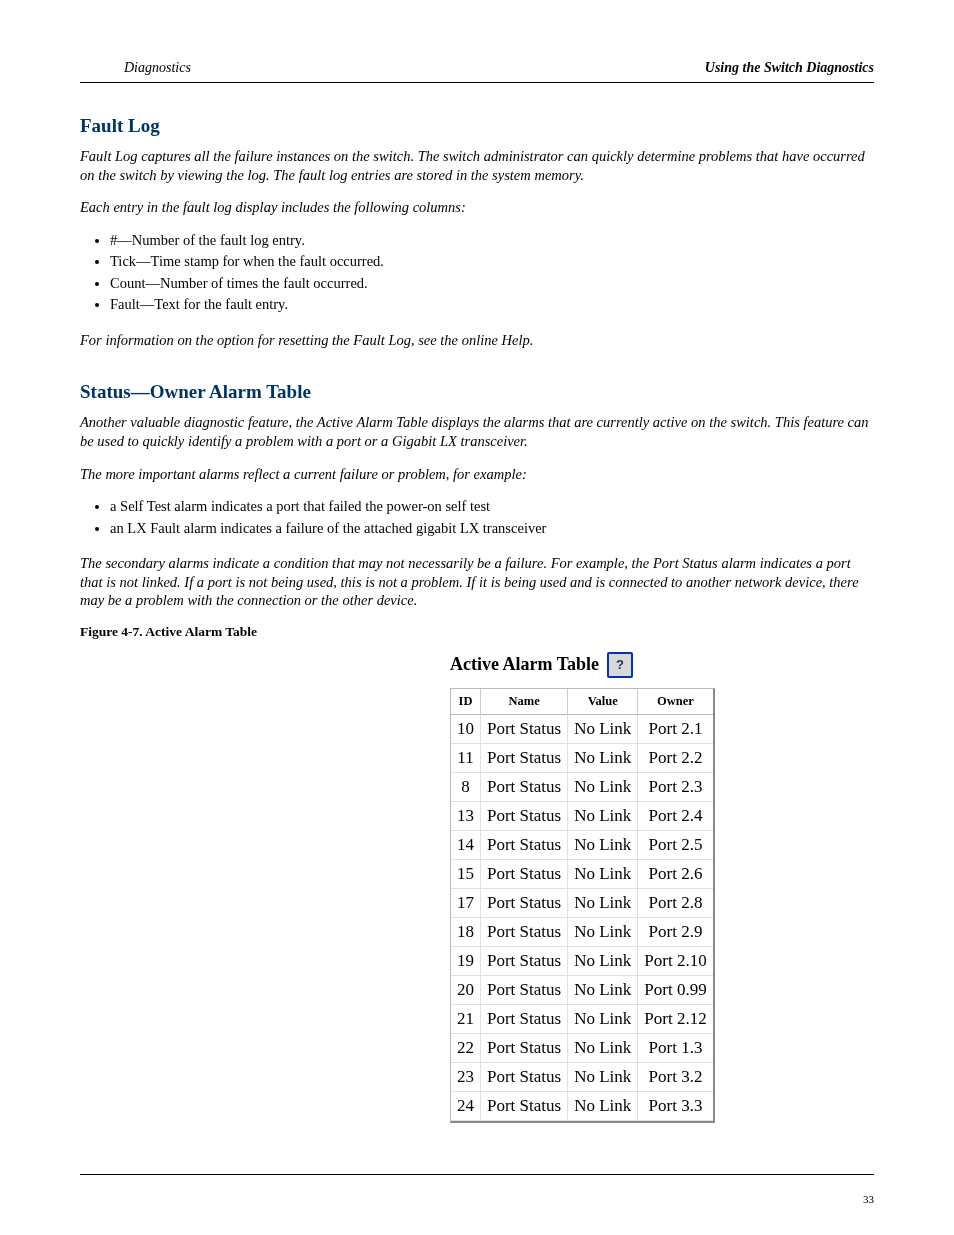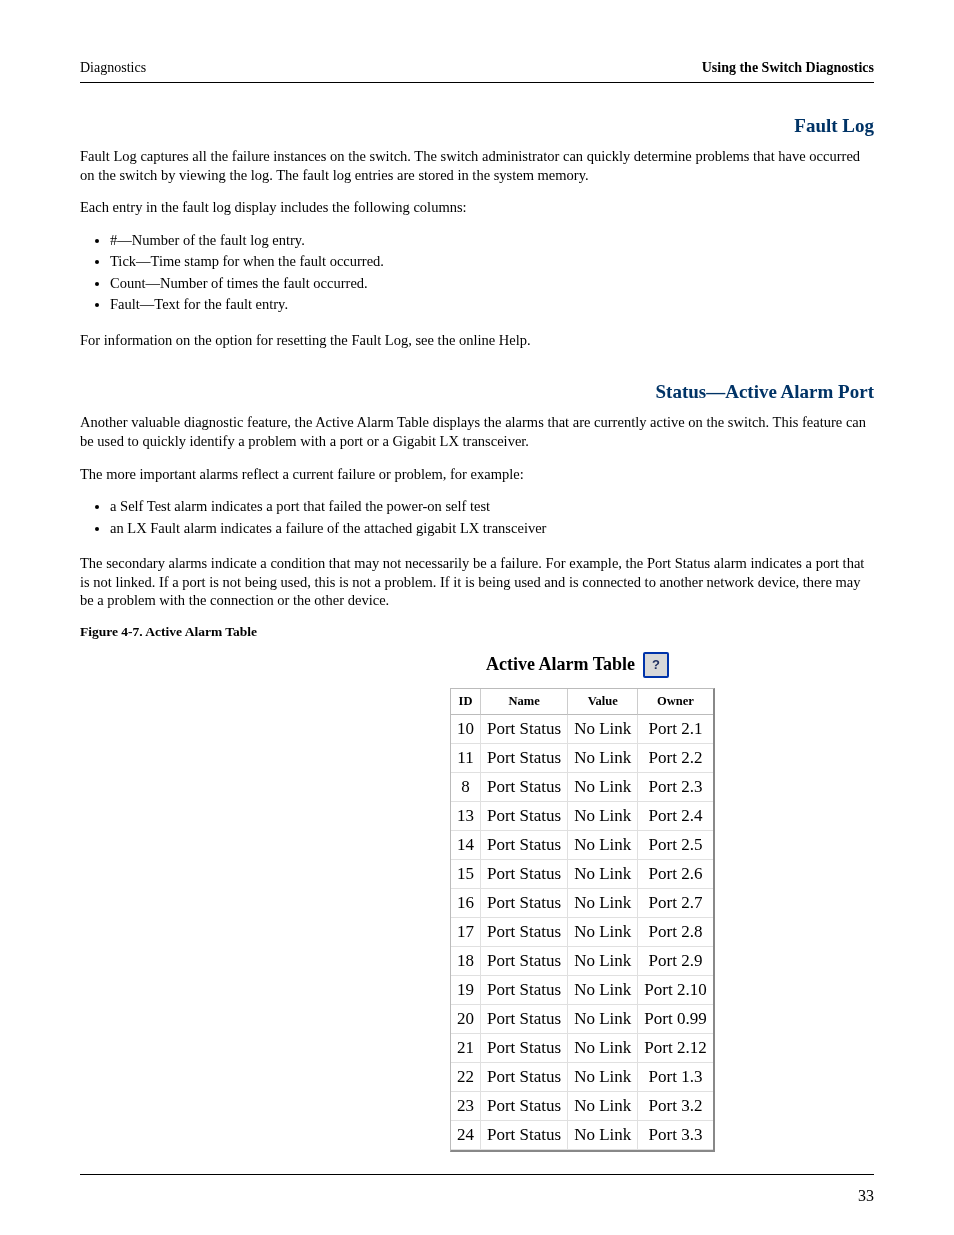--- a/index.html
+++ b/index.html
@@ -14,53 +14,55 @@
     height: 1235px;
     position: relative;
     box-sizing: border-box;
     padding: 60px 80px 40px 80px;
   }
   .header-bar {
     display: flex;
     justify-content: space-between;
     align-items: center;
     font-size: 14px;
+    font-style: italic;
     margin-bottom: 6px;
+    margin-left: 44px;
   }
   .hr-top {
     border: none;
     border-top: 1.5px solid #000;
     margin: 0 0 26px 0;
   }
   .hr-bottom {
     border: none;
     border-top: 1.5px solid #000;
     position: absolute;
     left: 80px;
     right: 80px;
     bottom: 52px;
   }
   .footer {
     position: absolute;
     left: 80px;
     right: 80px;
     bottom: 30px;
-    font-size: 16px;
+    font-size: 11px;
   }
   .section-heading {
     font-size: 19px;
     font-weight: bold;
     color: #003366;
     margin: 32px 0 10px 0;
-    text-align: right;
   }
   .body-text {
     font-size: 14.5px;
     line-height: 1.28;
     margin: 0 0 14px 0;
+    font-style: italic;
   }
   .bullet-list {
     margin: 6px 0 16px 0;
     padding-left: 30px;
   }
   .bullet-list li {
     font-size: 14.5px;
     line-height: 1.35;
     margin-bottom: 2px;
   }
@@ -76,21 +78,20 @@
   .fig-title-row {
     display: flex;
     align-items: center;
     gap: 8px;
     margin-bottom: 10px;
   }
   .fig-title {
     font-family: "Times New Roman", serif;
     font-size: 18px;
     font-weight: bold;
-    margin-left: 36px;
   }
   .help-icon {
     width: 22px;
     height: 22px;
     border: 2px solid #0033aa;
     background: #d8d8d8;
     display: flex;
     align-items: center;
     justify-content: center;
     font-size: 13px;
@@ -146,21 +147,21 @@
   <p class="body-text">Fault Log captures all the failure instances on the switch. The switch administrator can quickly determine problems that have occurred on the switch by viewing the log. The fault log entries are stored in the system memory.</p>
   <p class="body-text">Each entry in the fault log display includes the following columns:</p>
   <ul class="bullet-list">
     <li>#—Number of the fault log entry.</li>
     <li>Tick—Time stamp for when the fault occurred.</li>
     <li>Count—Number of times the fault occurred.</li>
     <li>Fault—Text for the fault entry.</li>
   </ul>
   <p class="body-text">For information on the option for resetting the Fault Log, see the online Help.</p>
 
-  <div class="section-heading">Status—Active Alarm Port</div>
+  <div class="section-heading">Status—Owner Alarm Table</div>
   <p class="body-text">Another valuable diagnostic feature, the Active Alarm Table displays the alarms that are currently active on the switch. This feature can be used to quickly identify a problem with a port or a Gigabit LX transceiver.</p>
   <p class="body-text">The more important alarms reflect a current failure or problem, for example:</p>
   <ul class="bullet-list">
     <li>a Self Test alarm indicates a port that failed the power-on self test</li>
     <li>an LX Fault alarm indicates a failure of the attached gigabit LX transceiver</li>
   </ul>
   <p class="body-text">The secondary alarms indicate a condition that may not necessarily be a failure. For example, the Port Status alarm indicates a port that is not linked. If a port is not being used, this is not a problem. If it is being used and is connected to another network device, there may be a problem with the connection or the other device.</p>
 
   <div class="fig-caption">Figure 4-7.  Active Alarm Table</div>
 
@@ -209,26 +210,20 @@
             <td>No Link</td>
             <td>Port 2.5</td>
           </tr>
           <tr>
             <td>15</td>
             <td>Port Status</td>
             <td>No Link</td>
             <td>Port 2.6</td>
           </tr>
           <tr>
-            <td>16</td>
-            <td>Port Status</td>
-            <td>No Link</td>
-            <td>Port 2.7</td>
-          </tr>
-          <tr>
             <td>17</td>
             <td>Port Status</td>
             <td>No Link</td>
             <td>Port 2.8</td>
           </tr>
           <tr>
             <td>18</td>
             <td>Port Status</td>
             <td>No Link</td>
             <td>Port 2.9</td>

